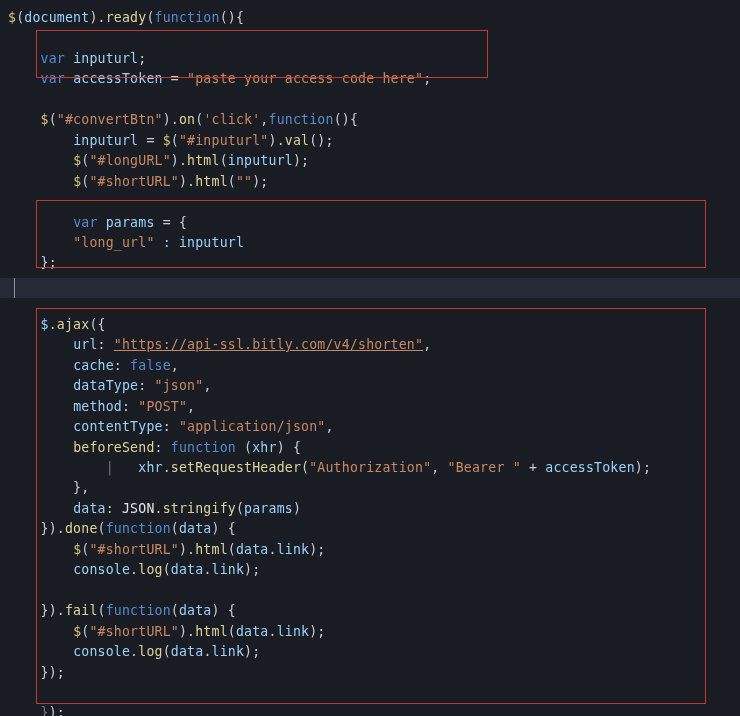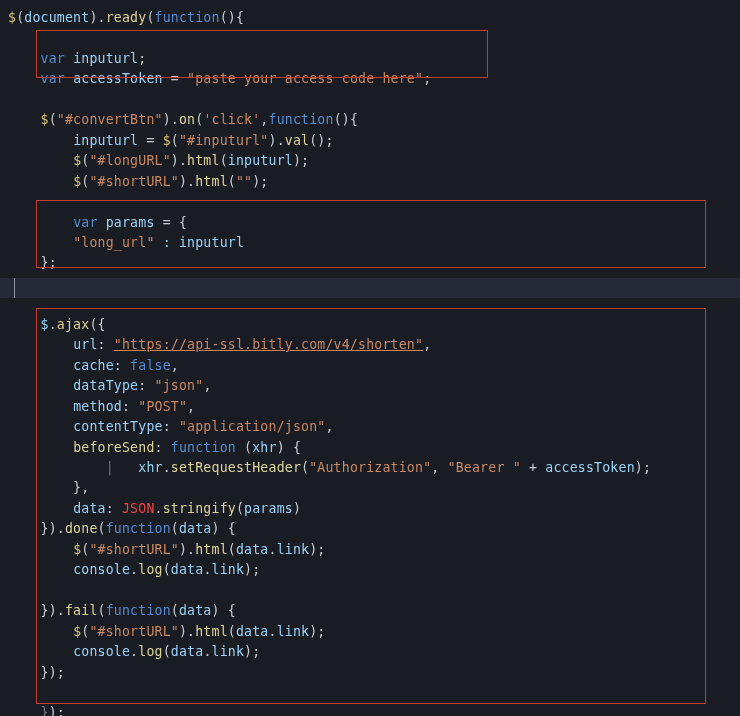--- a/index.html
+++ b/index.html
@@ -49,21 +49,21 @@
     z-index: 4;
   }
 
   .c-key { color: #568bcf; }
   .c-ident { color: #9ad2f7; }        
   .c-call { color: #dcd59b; }         
   .c-str { color: #c78862; }          
   .c-punc { color: #c8cdd4; }
   .c-gold { color: #d5c17a; }
   .c-ul { text-decoration: underline; }
-  .c-obj { color: #ef4444; }          
+  .c-obj { color: #e5e5e5; }          
   .c-dim { color: #737580; }
 </style>
 </head>
 <body>
 
 <div class="currentline"></div>
 <div class="caret"></div>
 
 <pre id="code"><span class="line"><span class="c-gold">$</span><span class="c-punc">(</span><span class="c-ident">document</span><span class="c-punc">).</span><span class="c-call">ready</span><span class="c-punc">(</span><span class="c-key">function</span><span class="c-punc">(){</span></span><span class="line"><span class="c-punc"></span></span><span class="line"><span class="c-punc">    </span><span class="c-key">var</span><span class="c-punc"> </span><span class="c-ident">inputurl</span><span class="c-punc">;</span></span><span class="line"><span class="c-punc">    </span><span class="c-key">var</span><span class="c-punc"> </span><span class="c-ident">accessToken</span><span class="c-punc"> = </span><span class="c-str">"paste your access code here"</span><span class="c-punc">;</span></span><span class="line"><span class="c-punc"></span></span><span class="line"><span class="c-punc">    </span><span class="c-gold">$</span><span class="c-punc">(</span><span class="c-str">"#convertBtn"</span><span class="c-punc">).</span><span class="c-call">on</span><span class="c-punc">(</span><span class="c-str">'click'</span><span class="c-punc">,</span><span class="c-key">function</span><span class="c-punc">(){</span></span><span class="line"><span class="c-punc">        </span><span class="c-ident">inputurl</span><span class="c-punc"> = </span><span class="c-gold">$</span><span class="c-punc">(</span><span class="c-str">"#inputurl"</span><span class="c-punc">).</span><span class="c-call">val</span><span class="c-punc">();</span></span><span class="line"><span class="c-punc">        </span><span class="c-gold">$</span><span class="c-punc">(</span><span class="c-str">"#longURL"</span><span class="c-punc">).</span><span class="c-call">html</span><span class="c-punc">(</span><span class="c-ident">inputurl</span><span class="c-punc">);</span></span><span class="line"><span class="c-punc">        </span><span class="c-gold">$</span><span class="c-punc">(</span><span class="c-str">"#shortURL"</span><span class="c-punc">).</span><span class="c-call">html</span><span class="c-punc">(</span><span class="c-str">""</span><span class="c-punc">);</span></span><span class="line"><span class="c-punc"></span></span><span class="line"><span class="c-punc">        </span><span class="c-key">var</span><span class="c-punc"> </span><span class="c-ident">params</span><span class="c-punc"> = {</span></span><span class="line"><span class="c-punc">        </span><span class="c-str">"long_url"</span><span class="c-punc"> </span><span class="c-ident">:</span><span class="c-punc"> </span><span class="c-ident">inputurl</span></span><span class="line"><span class="c-punc">    };</span></span><span class="line"><span class="c-punc"></span></span><span class="line"><span class="c-punc"></span></span><span class="line"><span class="c-punc">    </span><span class="c-ident">$</span><span class="c-punc">.</span><span class="c-call">ajax</span><span class="c-punc">({</span></span><span class="line"><span class="c-punc">        </span><span class="c-ident">url</span><span class="c-punc">: </span><span class="c-str c-ul">"https://api-ssl.bitly.com/v4/shorten"</span><span class="c-punc">,</span></span><span class="line"><span class="c-punc">        </span><span class="c-ident">cache</span><span class="c-punc">: </span><span class="c-key">false</span><span class="c-punc">,</span></span><span class="line"><span class="c-punc">        </span><span class="c-ident">dataType</span><span class="c-punc">: </span><span class="c-str">"json"</span><span class="c-punc">,</span></span><span class="line"><span class="c-punc">        </span><span class="c-ident">method</span><span class="c-punc">: </span><span class="c-str">"POST"</span><span class="c-punc">,</span></span><span class="line"><span class="c-punc">        </span><span class="c-ident">contentType</span><span class="c-punc">: </span><span class="c-str">"application/json"</span><span class="c-punc">,</span></span><span class="line"><span class="c-punc">        </span><span class="c-call">beforeSend</span><span class="c-punc">: </span><span class="c-key">function</span><span class="c-punc"> (</span><span class="c-ident">xhr</span><span class="c-punc">) {</span></span><span class="line"><span class="c-punc">            </span><span class="c-dim">|</span><span class="c-punc">   </span><span class="c-ident">xhr</span><span class="c-punc">.</span><span class="c-call">setRequestHeader</span><span class="c-punc">(</span><span class="c-str">"Authorization"</span><span class="c-punc">, </span><span class="c-str">"Bearer "</span><span class="c-punc"> + </span><span class="c-ident">accessToken</span><span class="c-punc">);</span></span><span class="line"><span class="c-punc">        },</span></span><span class="line"><span class="c-punc">        </span><span class="c-ident">data</span><span class="c-punc">: </span><span class="c-obj">JSON</span><span class="c-punc">.</span><span class="c-call">stringify</span><span class="c-punc">(</span><span class="c-ident">params</span><span class="c-punc">)</span></span><span class="line"><span class="c-punc">    }).</span><span class="c-call">done</span><span class="c-punc">(</span><span class="c-key">function</span><span class="c-punc">(</span><span class="c-ident">data</span><span class="c-punc">) {</span></span><span class="line"><span class="c-punc">        </span><span class="c-gold">$</span><span class="c-punc">(</span><span class="c-str">"#shortURL"</span><span class="c-punc">).</span><span class="c-call">html</span><span class="c-punc">(</span><span class="c-ident">data</span><span class="c-punc">.</span><span class="c-ident">link</span><span class="c-punc">);</span></span><span class="line"><span class="c-punc">        </span><span class="c-ident">console</span><span class="c-punc">.</span><span class="c-call">log</span><span class="c-punc">(</span><span class="c-ident">data</span><span class="c-punc">.</span><span class="c-ident">link</span><span class="c-punc">);</span></span><span class="line"><span class="c-punc"></span></span><span class="line"><span class="c-punc">    }).</span><span class="c-call">fail</span><span class="c-punc">(</span><span class="c-key">function</span><span class="c-punc">(</span><span class="c-ident">data</span><span class="c-punc">) {</span></span><span class="line"><span class="c-punc">        </span><span class="c-gold">$</span><span class="c-punc">(</span><span class="c-str">"#shortURL"</span><span class="c-punc">).</span><span class="c-call">html</span><span class="c-punc">(</span><span class="c-ident">data</span><span class="c-punc">.</span><span class="c-ident">link</span><span class="c-punc">);</span></span><span class="line"><span class="c-punc">        </span><span class="c-ident">console</span><span class="c-punc">.</span><span class="c-call">log</span><span class="c-punc">(</span><span class="c-ident">data</span><span class="c-punc">.</span><span class="c-ident">link</span><span class="c-punc">);</span></span><span class="line"><span class="c-punc">    });</span></span><span class="line"><span class="c-punc"></span></span><span class="line"><span class="c-punc">    </span><span class="c-dim c-ul">}</span><span class="c-punc">);</span></span></pre>
 

